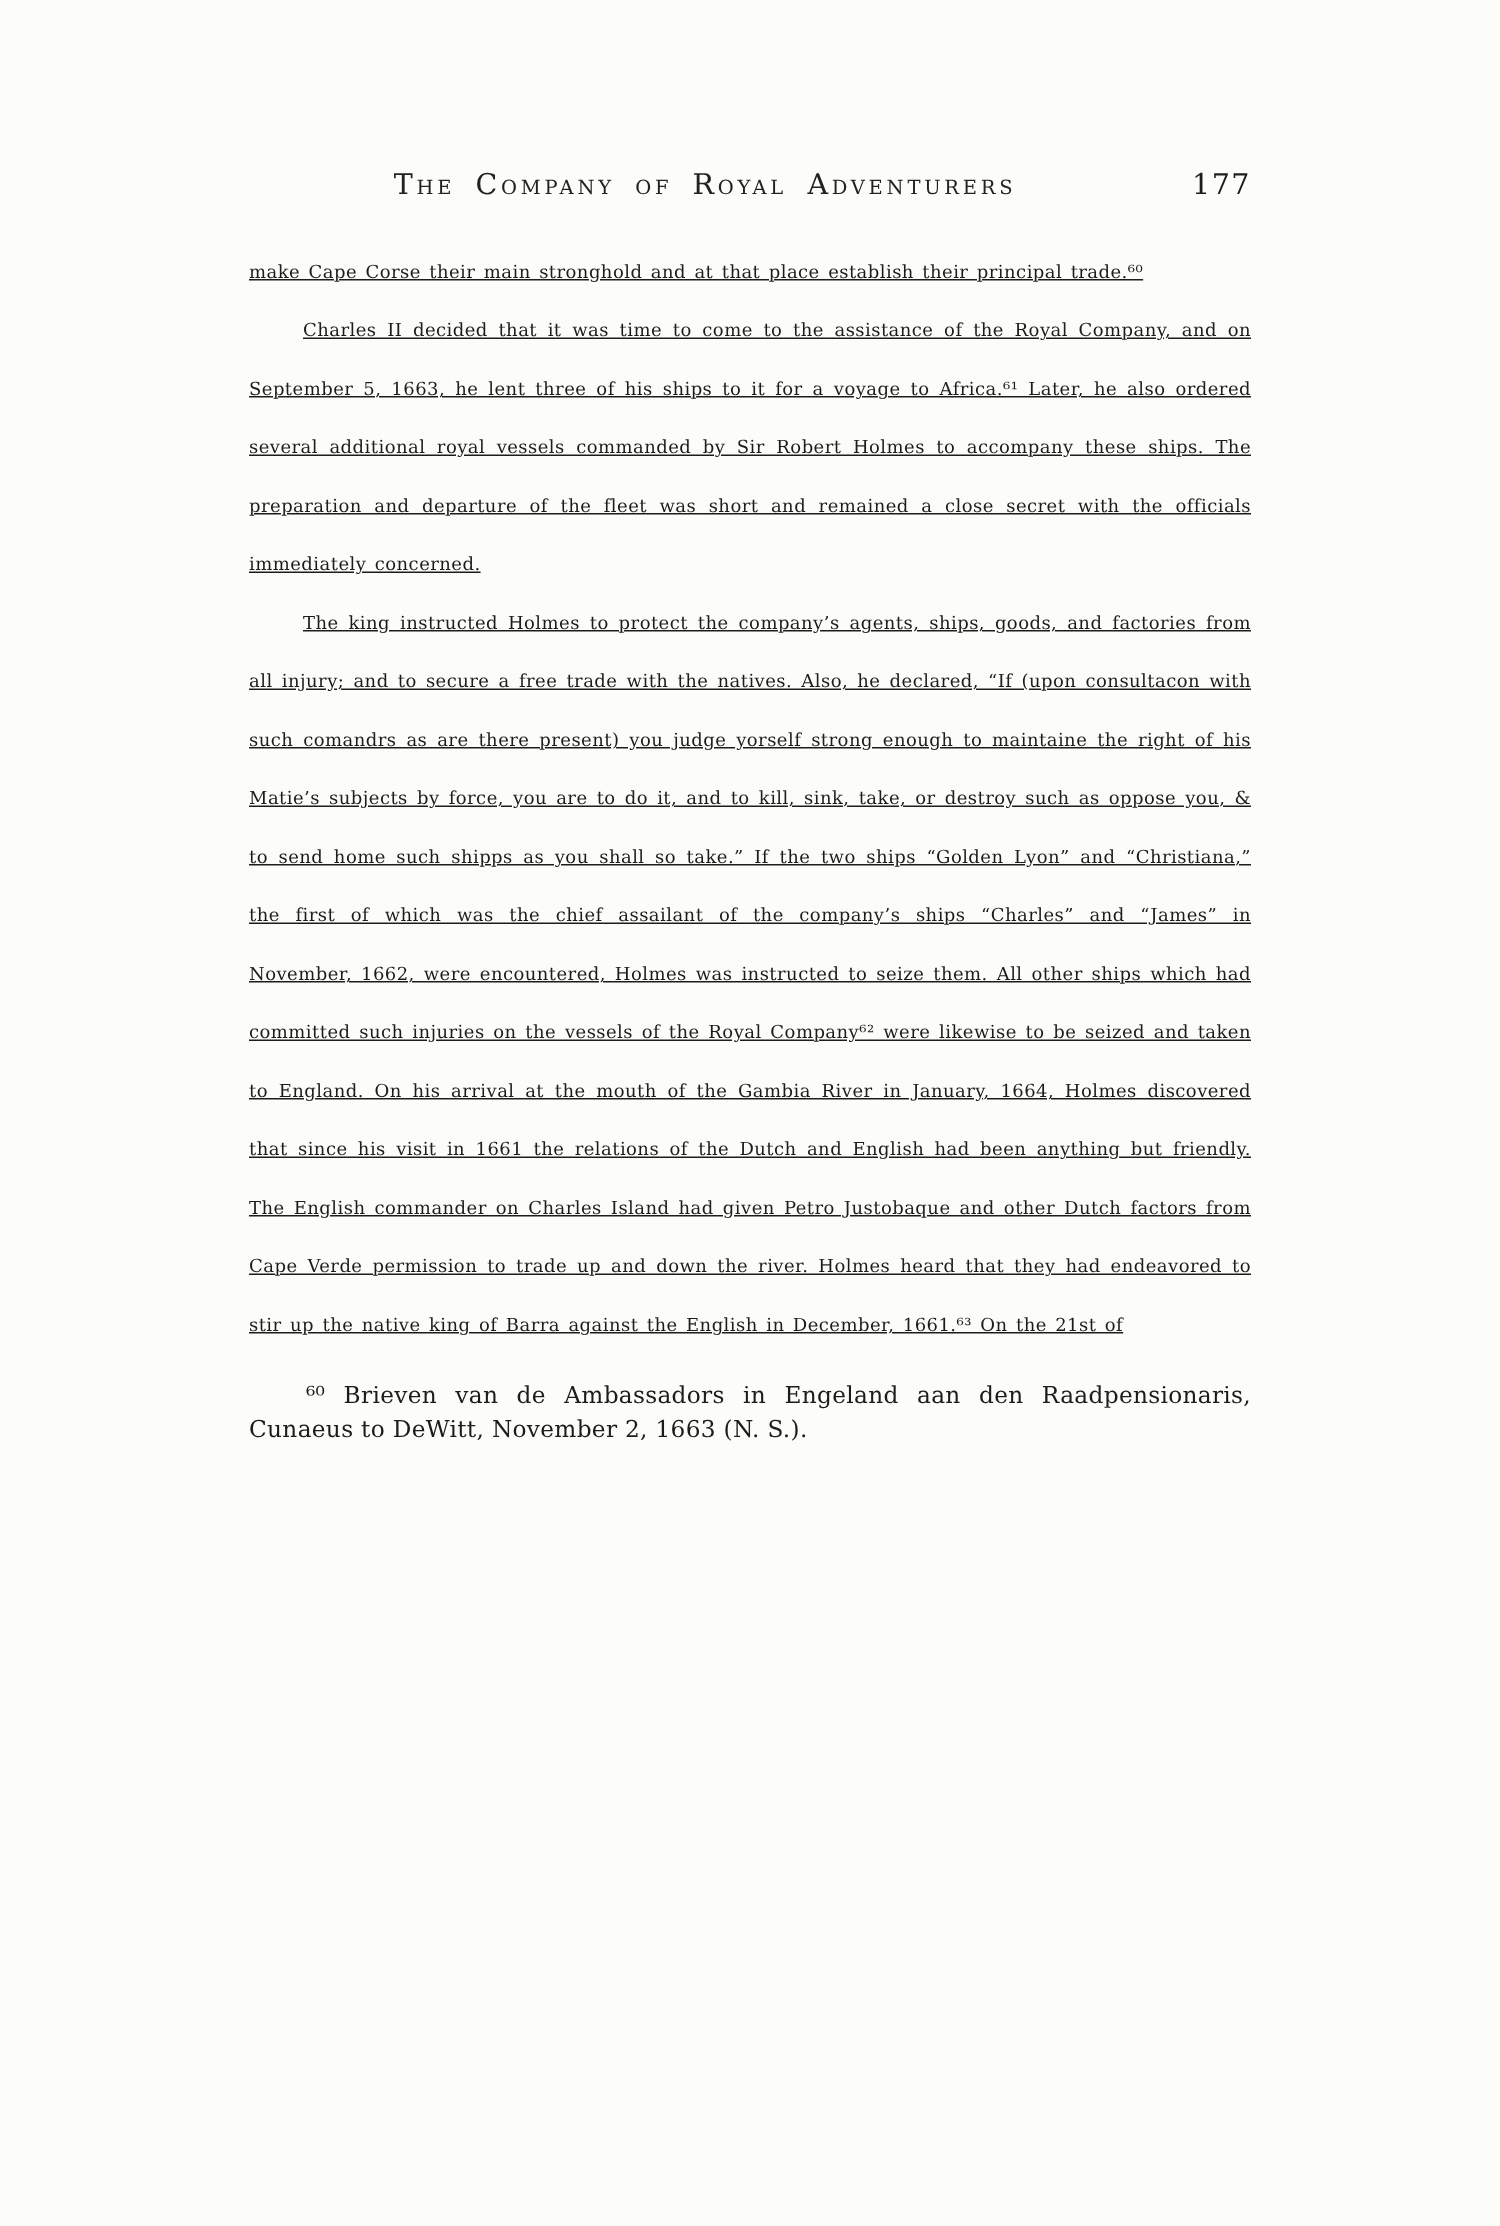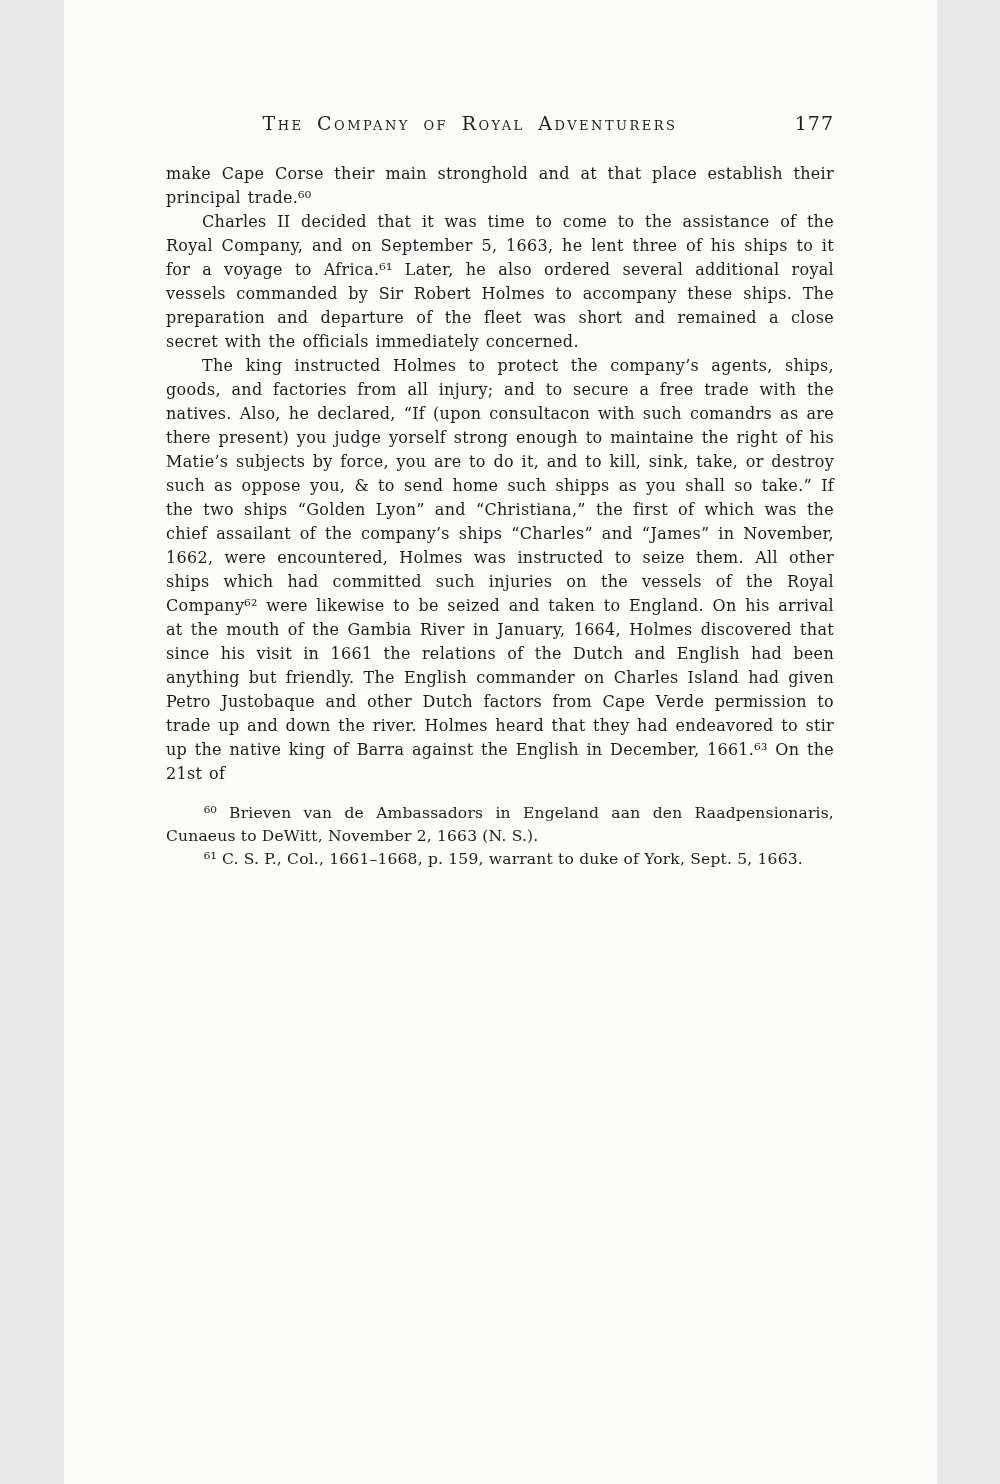--- a/index.html
+++ b/index.html
@@ -2,21 +2,21 @@
 <html><head>
 <meta charset="utf-8">
 <style>
   html, body {
     margin: 0;
     padding: 0;
     background: #e9e9e9;
   }
   .page {
     position: relative;
-    width: 873px;
+    width: 1000px;
     height: 1484px;
     margin: 0 auto;
     background: #fcfcf9;
     color: #1c1c1c;
     font-family: "DejaVu Serif", "Liberation Serif", serif;
     box-sizing: border-box;
     overflow: hidden;
   }
   .content {
     width: 668px;
@@ -41,25 +41,26 @@
   .page-number {
     position: absolute;
     right: 0;
     top: 0;
     font-size: 19px;
     letter-spacing: 1px;
     text-align: right;
   }
   .body-text p {
     margin: 0;
-    font-size: 16px;
-    line-height: 24px;
+    font-size: 12px;
+    line-height: 39px;
     text-align: justify;
     letter-spacing: 0.3px;
     word-spacing: 1.5px;
+    text-decoration: underline;
   }
   .body-text p.indent {
     text-indent: 36px;
   }
   .footnotes {
     margin-top: 16px;
   }
   .footnotes p {
     margin: 0;
     font-size: 15.5px;
@@ -81,17 +82,16 @@
     </div>
 
     <div class="body-text">
       <p class="para">make Cape Corse their main stronghold and at that place establish their principal trade.⁶⁰</p>
       <p class="para indent">Charles II decided that it was time to come to the assistance of the Royal Company, and on September 5, 1663, he lent three of his ships to it for a voyage to Africa.⁶¹ Later, he also ordered several additional royal vessels commanded by Sir Robert Holmes to accompany these ships. The preparation and departure of the fleet was short and remained a close secret with the officials immediately concerned.</p>
       <p class="para indent">The king instructed Holmes to protect the company’s agents, ships, goods, and factories from all injury; and to secure a free trade with the natives.  Also, he declared, “If (upon consultacon with such comandrs as are there present) you judge yorself strong enough to maintaine the right of his Matie’s subjects by force, you are to do it, and to kill, sink, take, or destroy such as oppose you, &amp; to send home such shipps as you shall so take.”  If the two ships “Golden Lyon” and “Christiana,” the first of which was the chief assailant of the company’s ships “Charles” and “James” in November, 1662, were encountered, Holmes was instructed to seize them.  All other ships which had committed such injuries on the vessels of the Royal Company⁶² were likewise to be seized and taken to England.  On his arrival at the mouth of the Gambia River in January, 1664, Holmes discovered that since his visit in 1661 the relations of the Dutch and English had been anything but friendly.  The English commander on Charles Island had given Petro Justobaque and other Dutch factors from Cape Verde permission to trade up and down the river.  Holmes heard that they had endeavored to stir up the native king of Barra against the English in December, 1661.⁶³  On the 21st of</p>
     </div>
 
     <div class="footnotes">
       <p>⁶⁰ Brieven van de Ambassadors in Engeland aan den Raadpensionaris, Cunaeus to DeWitt, November 2, 1663 (N. S.).</p>
-      <p>⁶¹ C. S. P., Col., 1661–1668, p. 159, warrant to duke of York, Sept. 5, 1663.</p>
     </div>
 
   </div>
 </div>
 
 </body></html>

